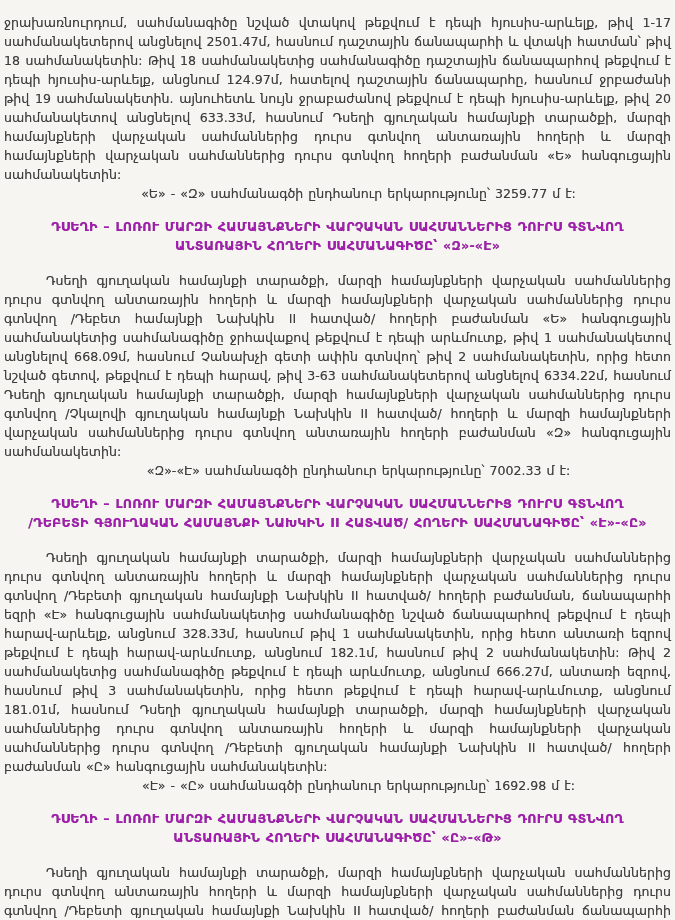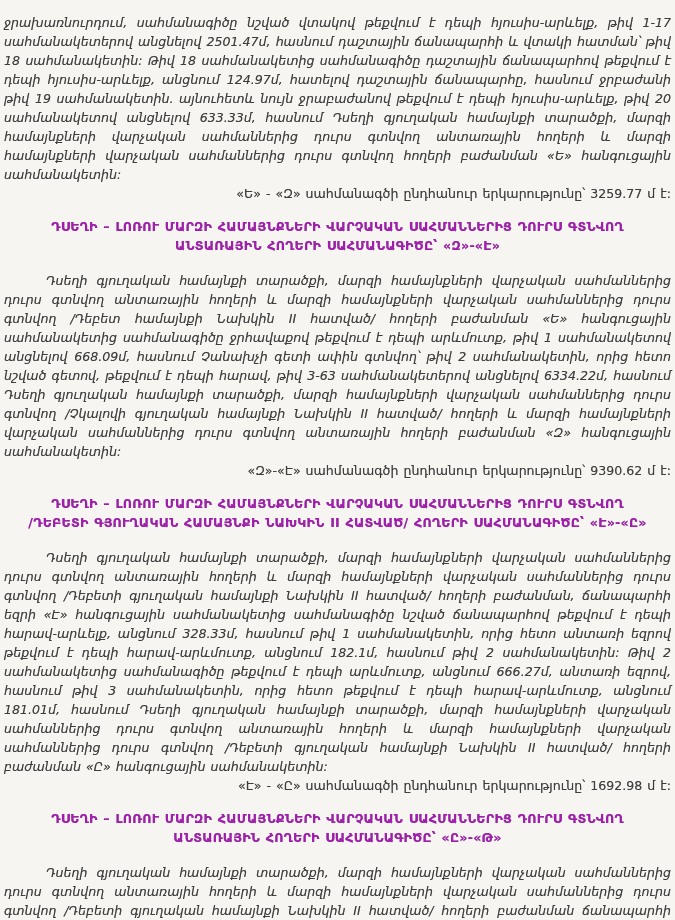--- a/index.html
+++ b/index.html
@@ -19,29 +19,28 @@
     font-size: 12.6px;
     line-height: 19px;
     color: #3e3e3e;
     text-align: justify;
     text-shadow: 0 0 0.6px rgba(70,70,70,0.55);
     word-spacing: 1px;
   }
   .para {
     margin: 0;
     text-indent: 42px;
-    font-style: italic;
   }
   .para.no-indent {
     text-indent: 0;
   }
   .length-line {
     margin: 0;
     text-indent: 42px;
-    text-align: right;
+    text-align: center;
   }
   .heading {
     font-weight: bold;
     text-align: center;
     white-space: pre-line;
     margin: 14px 18px 16px 18px;
     font-size: 12.7px;
     line-height: 19px;
     letter-spacing: 0.2px;
     color: #a21caf;
@@ -54,21 +53,21 @@
 
   <p class="para no-indent">ջրախառնուրդում, սահմանագիծը նշված վտակով թեքվում է դեպի հյուսիս-արևելք, թիվ 1-17 սահմանակետերով անցնելով 2501.47մ, հասնում դաշտային ճանապարհի և վտակի հատման՝ թիվ 18 սահմանակետին: Թիվ 18 սահմանակետից սահմանագիծը դաշտային ճանապարհով թեքվում է դեպի հյուսիս-արևելք, անցնում 124.97մ, հատելով դաշտային ճանապարհը, հասնում ջրբաժանի թիվ 19 սահմանակետին. այնուհետև նույն ջրաբաժանով թեքվում է դեպի հյուսիս-արևելք, թիվ 20 սահմանակետով անցնելով 633.33մ, հասնում Դսեղի գյուղական համայնքի տարածքի, մարզի համայնքների վարչական սահմաններից դուրս գտնվող անտառային հողերի և մարզի համայնքների վարչական սահմաններից դուրս գտնվող հողերի բաժանման «Ե» հանգուցային սահմանակետին:</p>
 
   <p class="length-line">«Ե» - «Զ» սահմանագծի ընդհանուր երկարությունը՝ 3259.77 մ է:</p>
 
   <div class="heading">ԴՍԵՂԻ – ԼՈՌՈՒ ՄԱՐԶԻ ՀԱՄԱՅՆՔՆԵՐԻ ՎԱՐՉԱԿԱՆ ՍԱՀՄԱՆՆԵՐԻՑ ԴՈՒՐՍ ԳՏՆՎՈՂ
 ԱՆՏԱՌԱՅԻՆ ՀՈՂԵՐԻ  ՍԱՀՄԱՆԱԳԻԾԸ՝ «Զ»-«Է»</div>
 
   <p class="para">Դսեղի գյուղական համայնքի տարածքի, մարզի համայնքների վարչական սահմաններից դուրս գտնվող անտառային հողերի և մարզի համայնքների վարչական սահմաններից դուրս գտնվող /Դեբետ համայնքի Նախկին II հատված/ հողերի բաժանման «Ե» հանգուցային սահմանակետից սահմանագիծը ջրհավաքով թեքվում է դեպի արևմուտք, թիվ 1 սահմանակետով անցնելով 668.09մ, հասնում Չանախչի գետի ափին գտնվող՝ թիվ 2 սահմանակետին, որից հետո նշված գետով, թեքվում է դեպի հարավ, թիվ 3-63 սահմանակետերով անցնելով 6334.22մ, հասնում Դսեղի գյուղական համայնքի տարածքի, մարզի համայնքների վարչական սահմաններից դուրս գտնվող /Չկալովի գյուղական համայնքի Նախկին II հատված/ հողերի և մարզի համայնքների վարչական սահմաններից դուրս գտնվող անտառային հողերի բաժանման «Զ» հանգուցային սահմանակետին:</p>
 
-  <p class="length-line">«Զ»-«Է» սահմանագծի ընդհանուր երկարությունը՝ 9390.62 մ է:</p>
+  <p class="length-line">«Զ»-«Է» սահմանագծի ընդհանուր երկարությունը՝ 7002.33 մ է:</p>
 
   <div class="heading">ԴՍԵՂԻ – ԼՈՌՈՒ ՄԱՐԶԻ ՀԱՄԱՅՆՔՆԵՐԻ ՎԱՐՉԱԿԱՆ ՍԱՀՄԱՆՆԵՐԻՑ ԴՈՒՐՍ  ԳՏՆՎՈՂ
 /ԴԵԲԵՏԻ  ԳՅՈՒՂԱԿԱՆ  ՀԱՄԱՅՆՔԻ ՆԱԽԿԻՆ II ՀԱՏՎԱԾ/ ՀՈՂԵՐԻ  ՍԱՀՄԱՆԱԳԻԾԸ՝ «Է»-«Ը»</div>
 
   <p class="para">Դսեղի գյուղական համայնքի տարածքի, մարզի համայնքների վարչական սահմաններից դուրս գտնվող անտառային հողերի և մարզի համայնքների վարչական սահմաններից դուրս գտնվող /Դեբետի գյուղական համայնքի Նախկին II հատված/ հողերի բաժանման, ճանապարհի եզրի «Է» հանգուցային սահմանակետից սահմանագիծը նշված ճանապարհով թեքվում է դեպի հարավ-արևելք, անցնում 328.33մ, հասնում թիվ 1 սահմանակետին, որից հետո անտառի եզրով թեքվում է դեպի հարավ-արևմուտք, անցնում 182.1մ, հասնում թիվ 2 սահմանակետին: Թիվ 2 սահմանակետից սահմանագիծը թեքվում է դեպի արևմուտք, անցնում 666.27մ, անտառի եզրով, հասնում թիվ 3 սահմանակետին, որից հետո թեքվում է դեպի հարավ-արևմուտք, անցնում 181.01մ, հասնում Դսեղի գյուղական համայնքի տարածքի, մարզի համայնքների վարչական սահմաններից դուրս գտնվող անտառային հողերի և մարզի համայնքների վարչական սահմաններից դուրս գտնվող /Դեբետի գյուղական համայնքի Նախկին II հատված/ հողերի բաժանման «Ը» հանգուցային սահմանակետին:</p>
 
   <p class="length-line">«Է» - «Ը» սահմանագծի ընդհանուր երկարությունը՝ 1692.98 մ է:</p>
 
   <div class="heading">ԴՍԵՂԻ – ԼՈՌՈՒ ՄԱՐԶԻ ՀԱՄԱՅՆՔՆԵՐԻ ՎԱՐՉԱԿԱՆ ՍԱՀՄԱՆՆԵՐԻՑ ԴՈՒՐՍ ԳՏՆՎՈՂ
 ԱՆՏԱՌԱՅԻՆ ՀՈՂԵՐԻ  ՍԱՀՄԱՆԱԳԻԾԸ՝ «Ը»-«Թ»</div>

